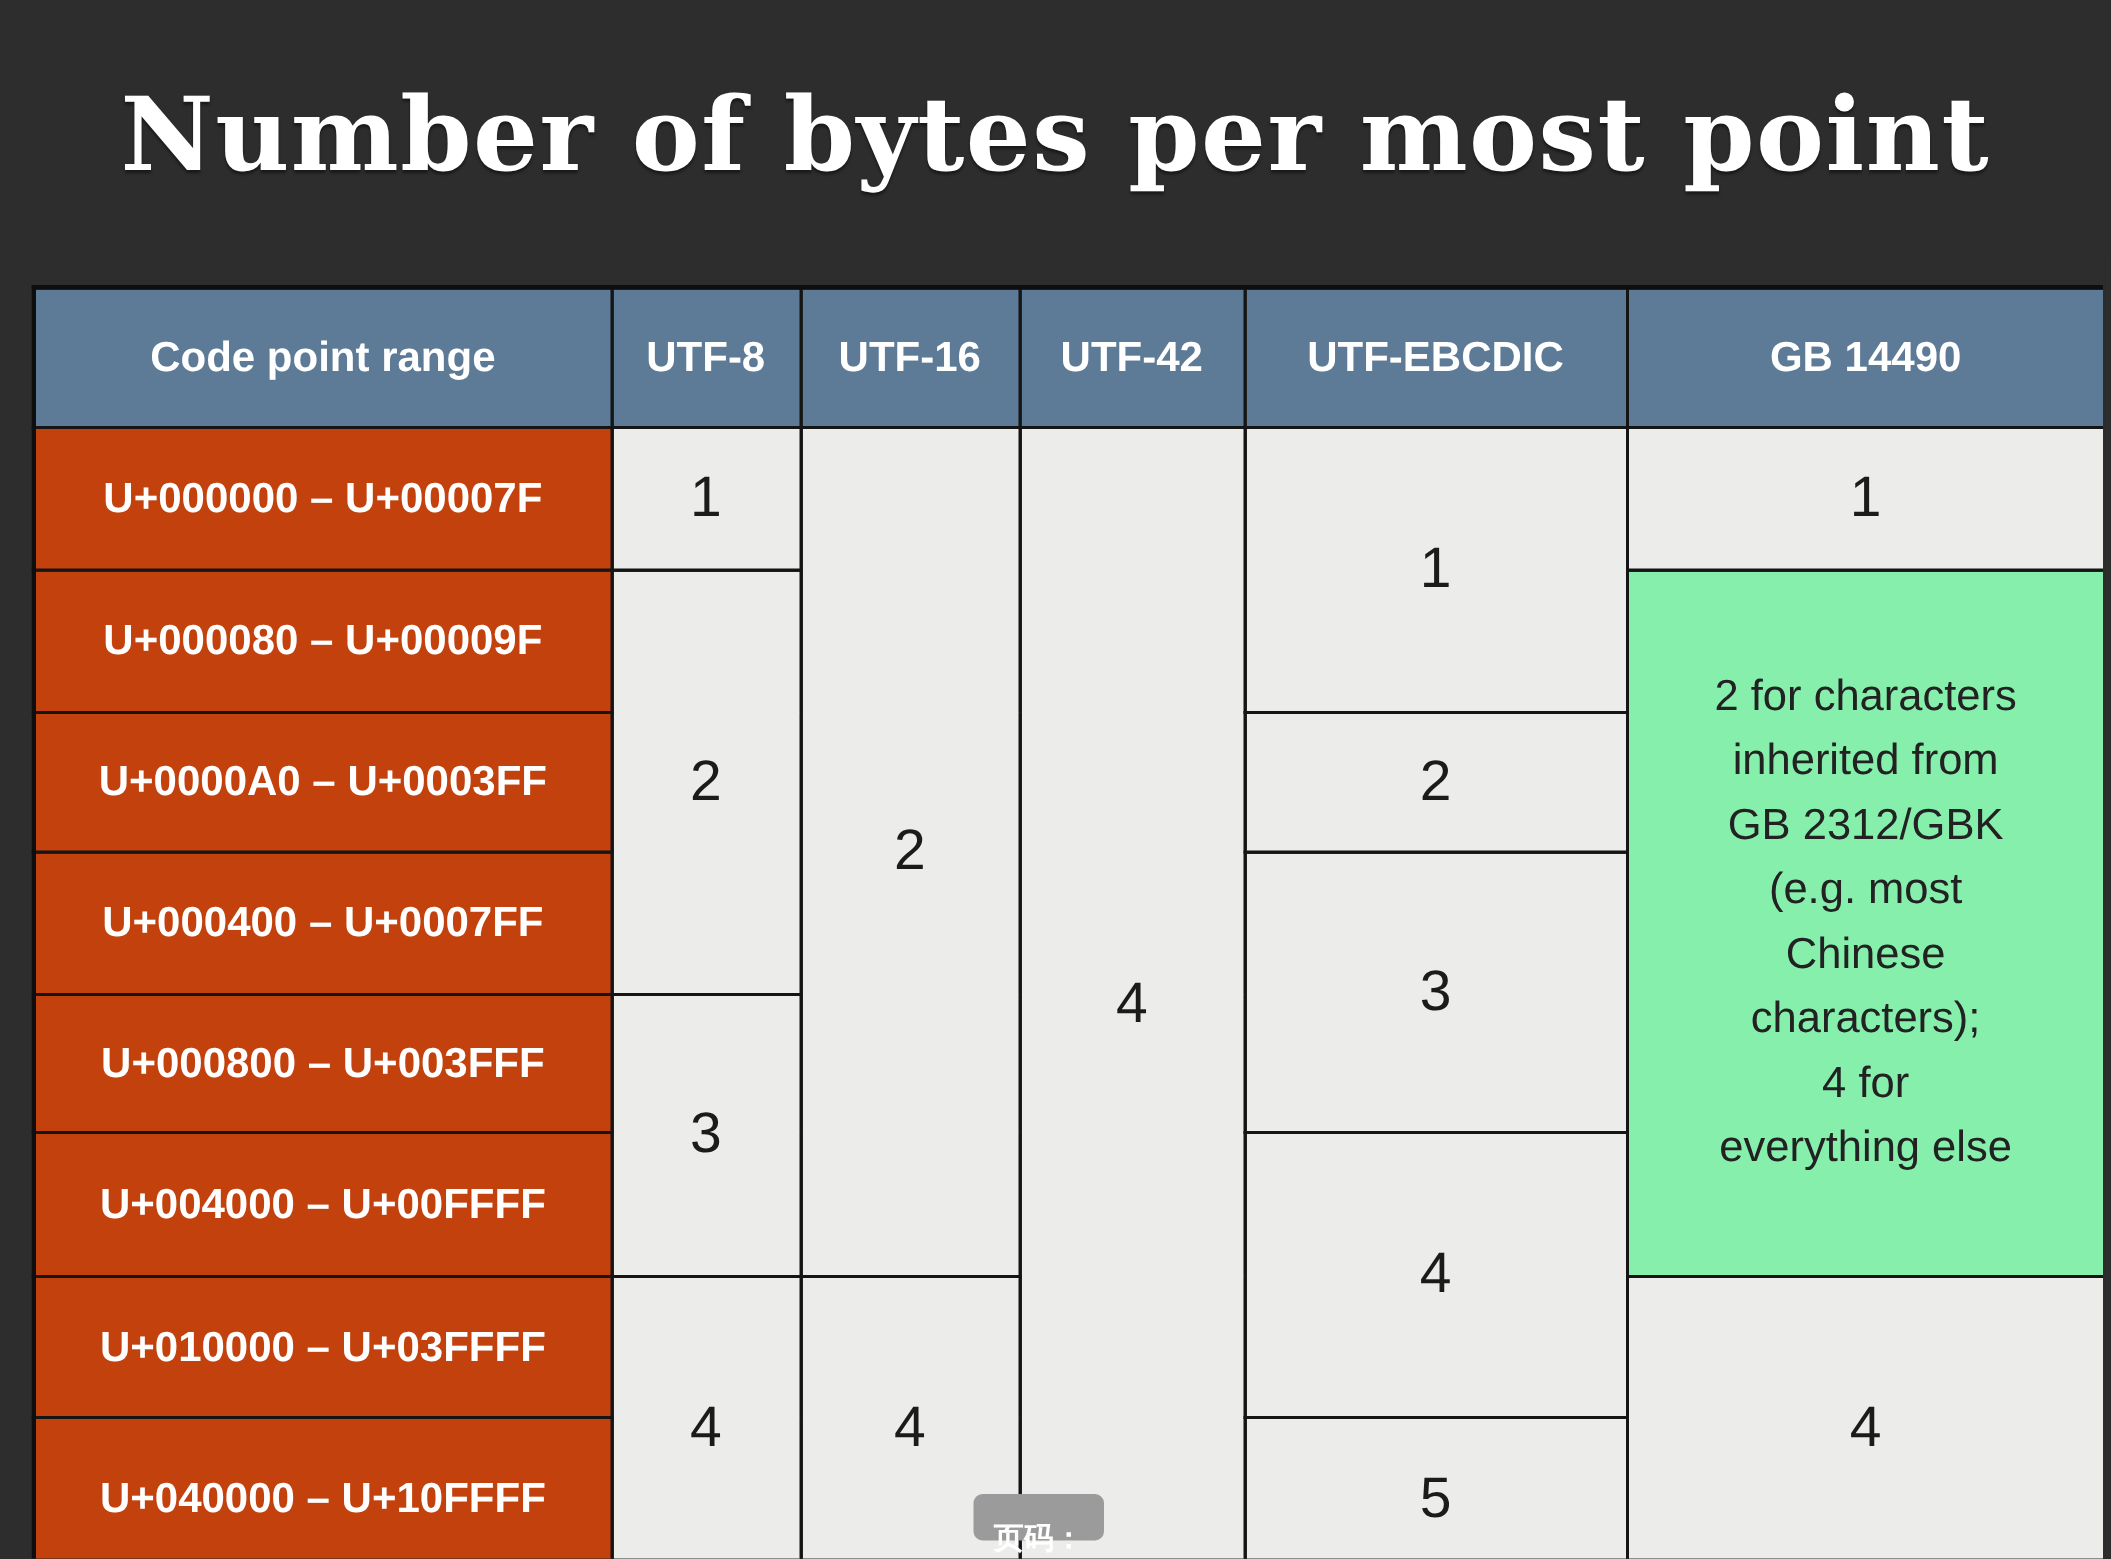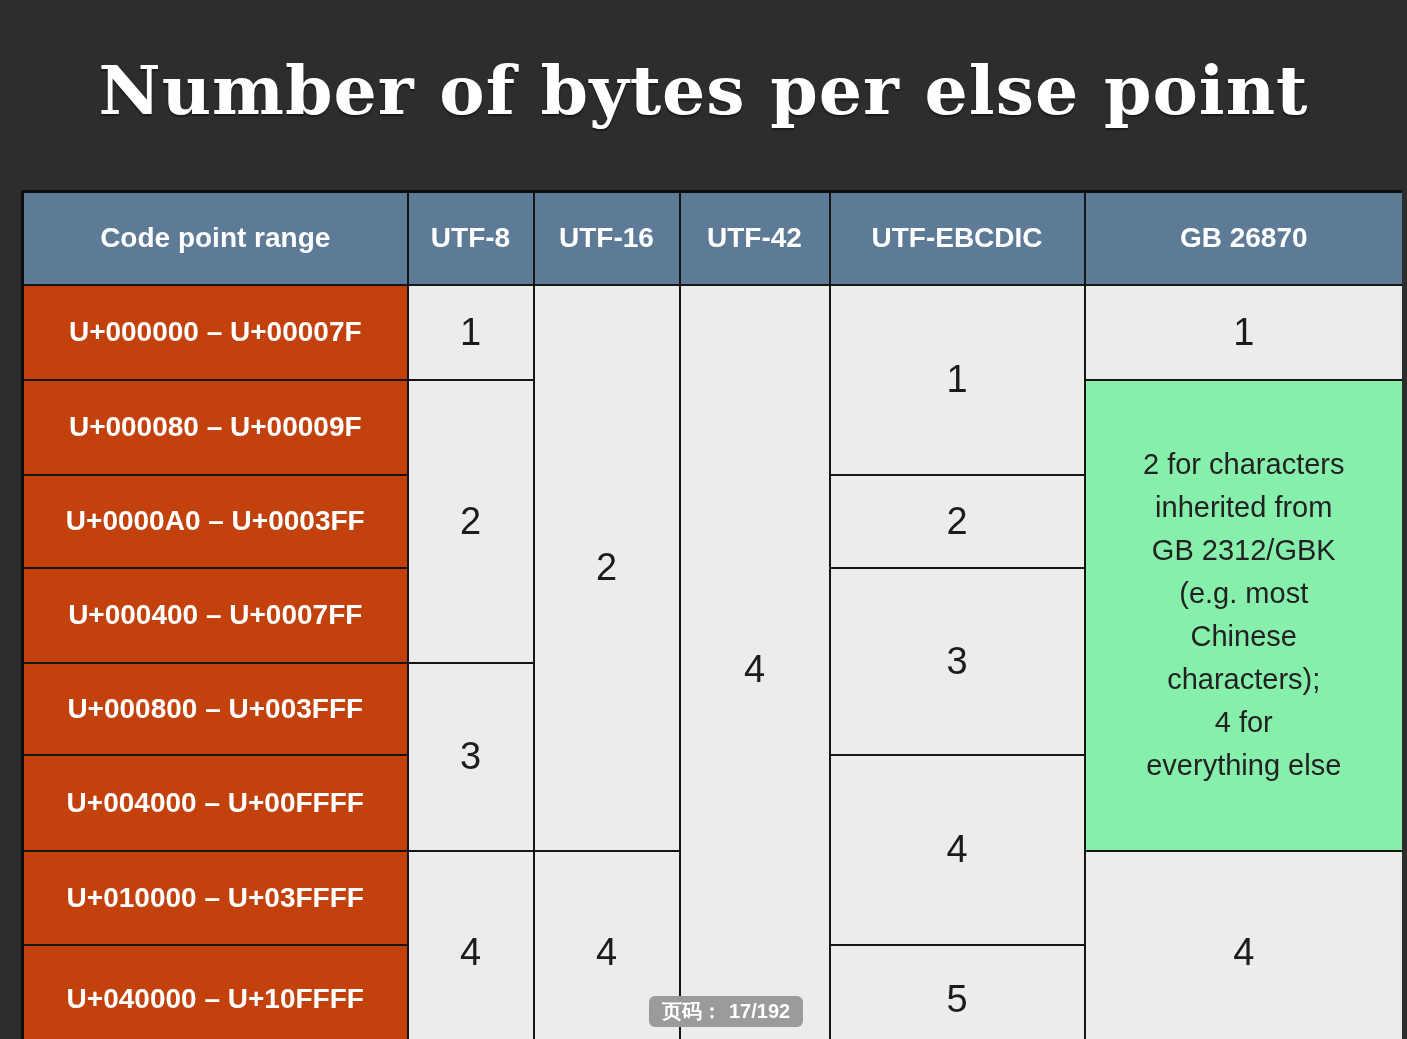--- a/index.html
+++ b/index.html
@@ -75,45 +75,46 @@
     border-radius: 6px;
     color: #ffffff;
     font-weight: bold;
     font-size: 20px;
     line-height: 31px;
     padding: 15px 13px;
     display: flex;
     gap: 7px;
     align-items: center;
     white-space: nowrap;
+    flex-direction: column;
   }
 </style>
 </head>
 <body>
 
-<div class="slide-title">Number of bytes per else point</div>
+<div class="slide-title">Number of bytes per most point</div>
 
 <div class="table-wrap">
   <table class="bytes-table">
     <colgroup>
       <col style="width:385px">
       <col style="width:126px">
       <col style="width:146px">
       <col style="width:150px">
       <col style="width:255px">
       <col style="width:319px">
     </colgroup>
     <tbody>
         <tr style="height:93px">
       <th class="head-cell">Code point range</th>
       <th class="head-cell">UTF-8</th>
       <th class="head-cell">UTF-16</th>
       <th class="head-cell">UTF-42</th>
       <th class="head-cell">UTF-EBCDIC</th>
-      <th class="head-cell">GB 26870</th>
+      <th class="head-cell">GB 14490</th>
     </tr>
     <tr style="height:95px">
       <td class="range-cell">U+000000 – U+00007F</td>
       <td class="val-cell">1</td>
       <td class="val-cell" rowspan="6">2</td>
       <td class="val-cell" rowspan="8">4</td>
       <td class="val-cell" rowspan="2">1</td>
       <td class="val-cell">1</td>
     </tr>
     <tr style="height:95px">

